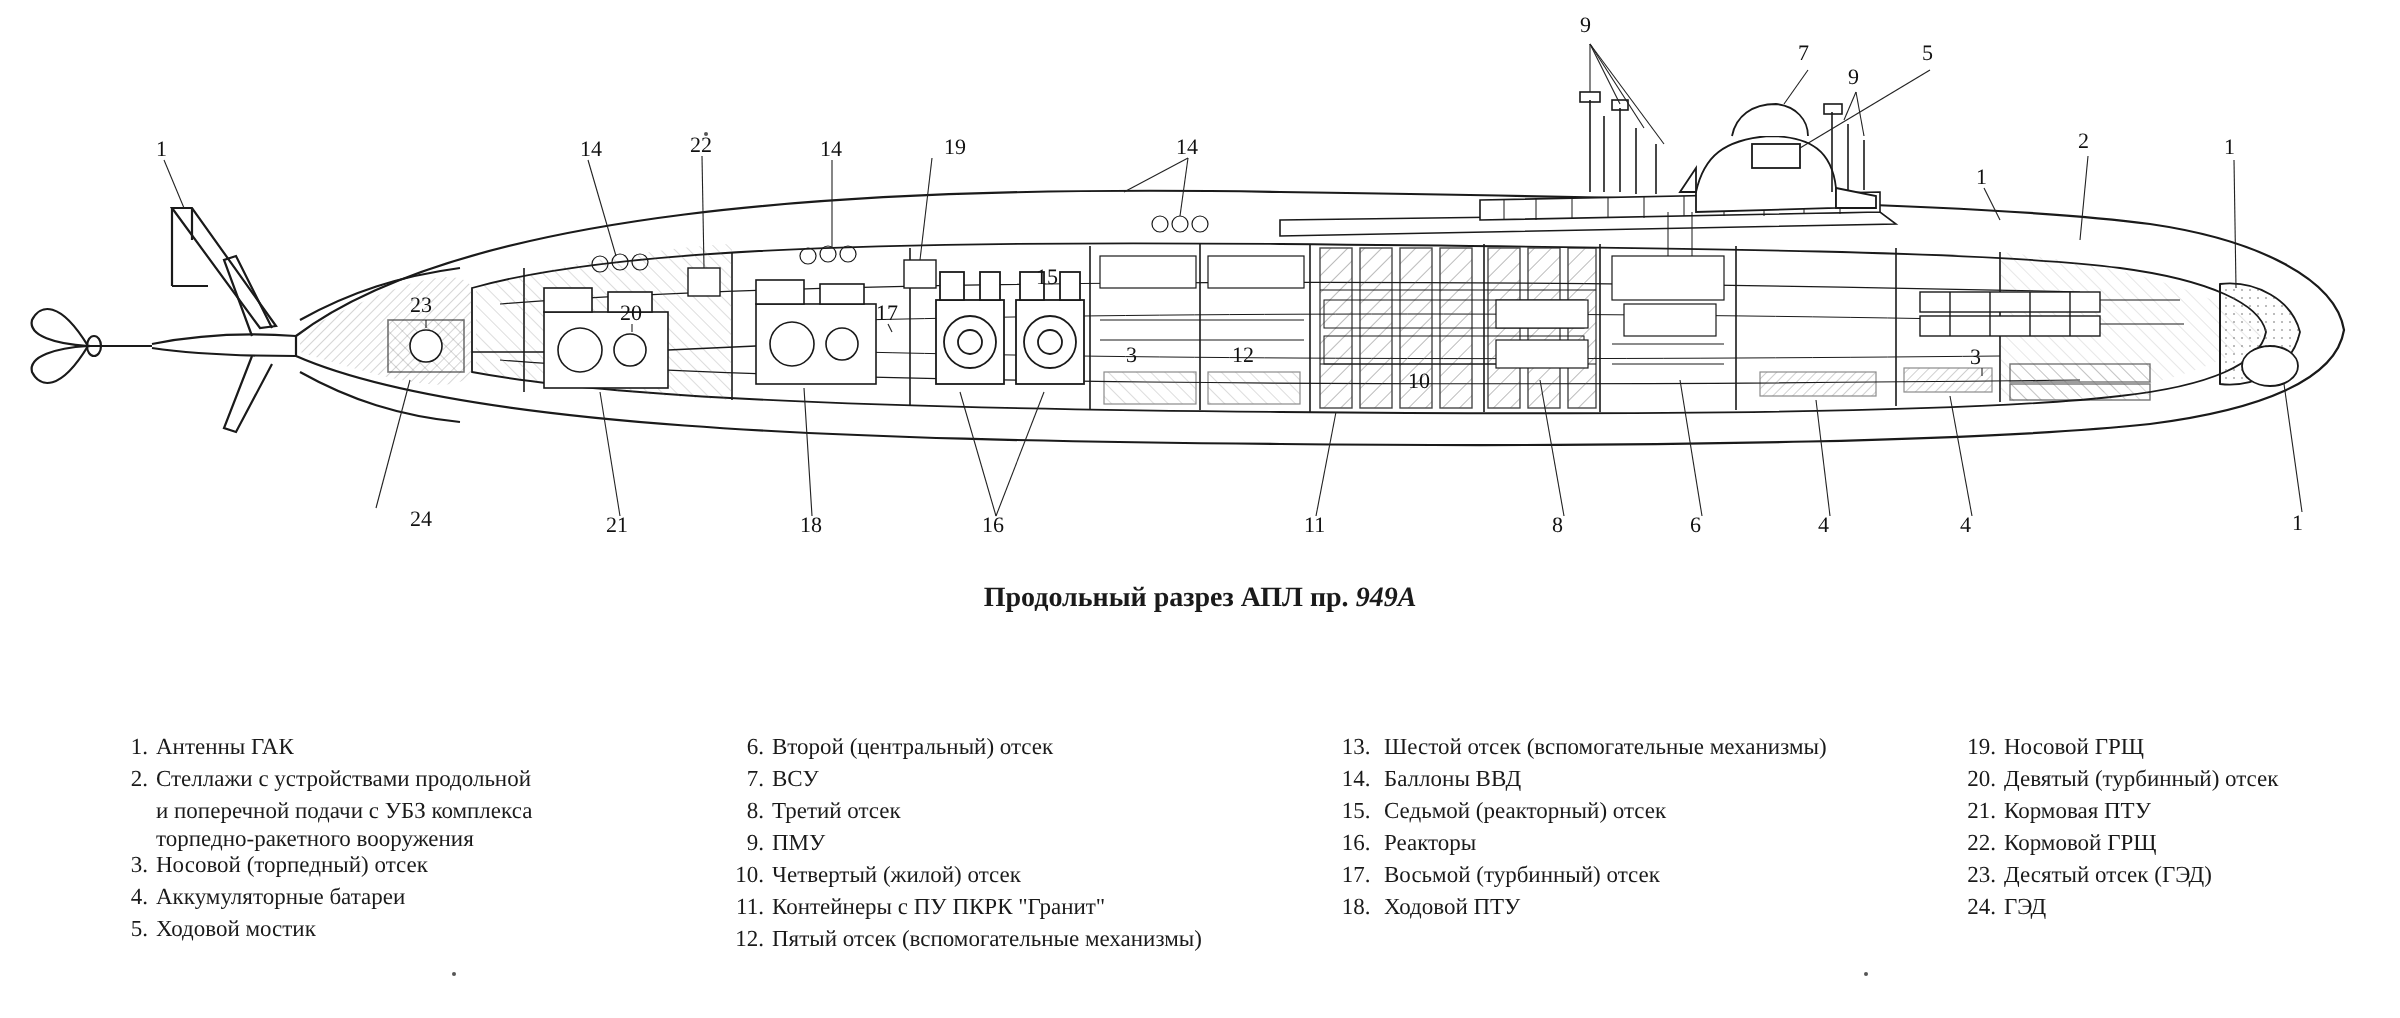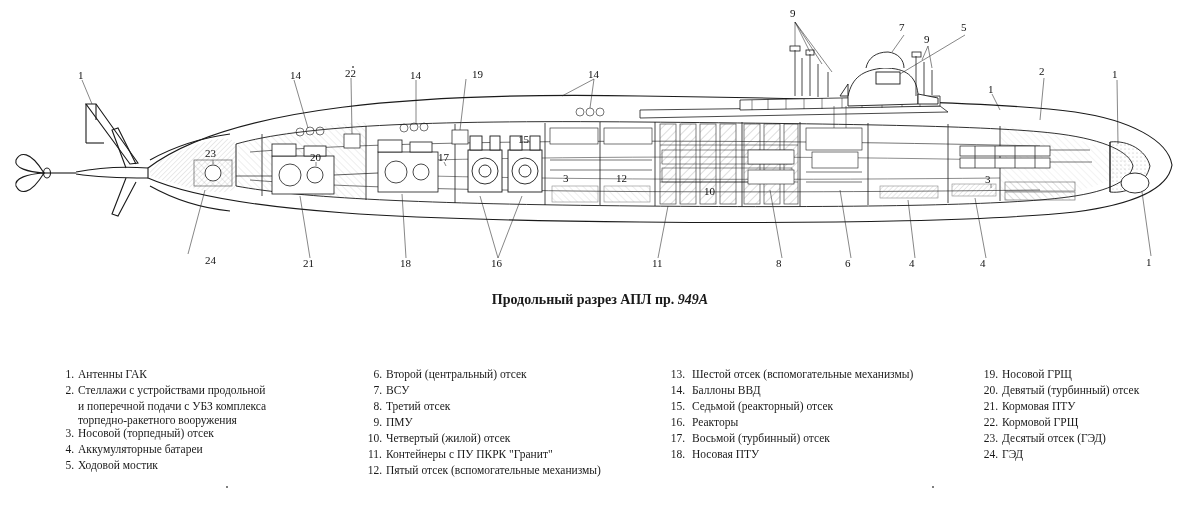--- a/index.html
+++ b/index.html
@@ -487,21 +487,21 @@
     <div class="legend-item">
       <span class="legend-num">16.</span>
       <span class="legend-text">Реакторы</span>
     </div>
     <div class="legend-item">
       <span class="legend-num">17.</span>
       <span class="legend-text">Восьмой (турбинный) отсек</span>
     </div>
     <div class="legend-item">
       <span class="legend-num">18.</span>
-      <span class="legend-text">Носовая ПТУ</span>
+      <span class="legend-text">Ходовой ПТУ</span>
     </div>
   </div>
 
   <div class="legend-col col4">
     <div class="legend-item">
       <span class="legend-num">19.</span>
       <span class="legend-text">Носовой ГРЩ</span>
     </div>
     <div class="legend-item">
       <span class="legend-num">20.</span>

